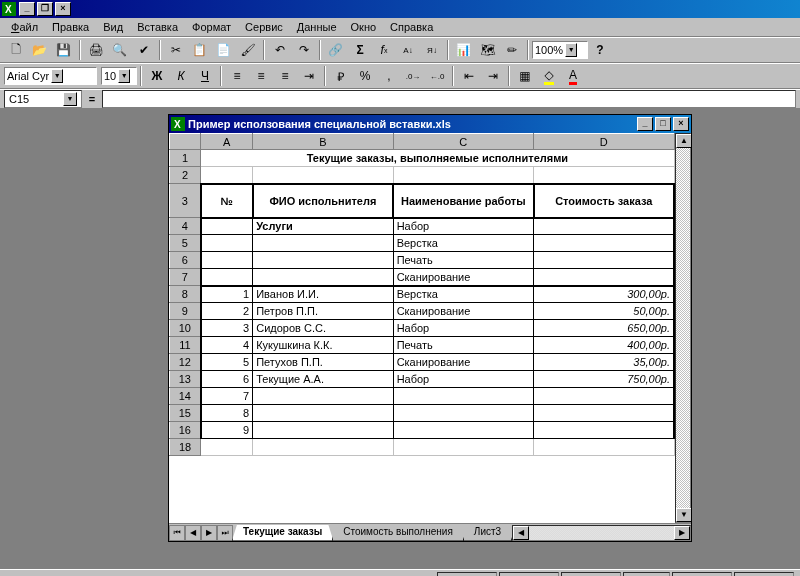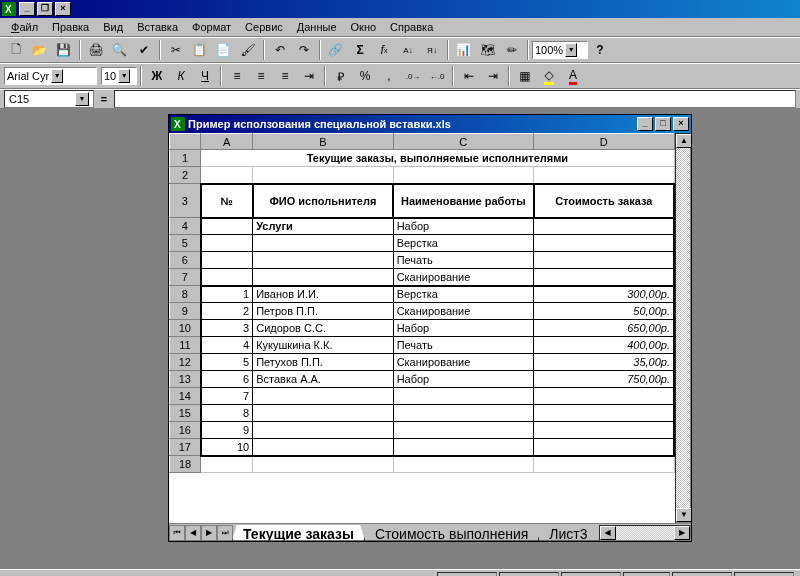--- a/index.html
+++ b/index.html
@@ -15,21 +15,21 @@
   .menubar .mitem { padding: 1px 7px; cursor: default; }
   .menubar .mitem u { text-decoration: underline; }
 
   .toolbar { height: 26px; background: #c0c0c0; display: flex; align-items: center; padding: 1px 4px; border-top: 1px solid #fff; border-bottom: 1px solid #808080; }
   .tbtn { width: 22px; height: 22px; border: 1px solid #c0c0c0; display: inline-flex; align-items: center; justify-content: center; margin: 0 1px; font-size: 12px; cursor: default; }
   .tsep { width: 1px; height: 20px; border-left: 1px solid #808080; border-right: 1px solid #fff; margin: 0 3px; }
   .tcombo { height: 18px; background: #fff; border: 1px solid #808080; border-right-color: #fff; border-bottom-color: #fff; display: inline-flex; align-items: center; padding: 0 2px; font-size: 11px; }
   .tcombo .dd { width: 12px; height: 14px; background: #c0c0c0; border: 1px solid #fff; border-right-color: #000; border-bottom-color: #000; margin-left: 2px; font-size: 7px; text-align: center; line-height: 12px; }
 
   .formula-bar { height: 20px; background: #c0c0c0; display: flex; align-items: center; padding: 2px 4px; border-top: 1px solid #fff; border-bottom: 1px solid #808080; }
-  .name-box { width: 90px; height: 18px; background: #fff; border: 1px inset #808080; display: flex; align-items: center; padding: 0 4px; font-size: 11px; }
+  .name-box { width: 78px; height: 18px; background: #fff; border: 1px inset #808080; display: flex; align-items: center; padding: 0 4px; font-size: 11px; }
   .name-box .dd { margin-left: auto; width: 14px; height: 14px; background: #c0c0c0; border: 1px solid #fff; border-right-color: #000; border-bottom-color: #000; font-size: 7px; text-align: center; line-height: 12px; }
   .formula-bar .eq { width: 20px; text-align: center; font-weight: bold; }
   .formula-input { flex: 1; height: 18px; background: #fff; border: 1px inset #808080; }
 
   .mdi-area { position: relative; background: #808080; height: 460px; }
 
   .child-window { position: absolute; left: 168px; top: 5px; width: 524px; height: 428px; background: #c0c0c0; border: 1px solid #000; display: flex; flex-direction: column; }
 
   .sheet-wrap { flex: 1; background: #fff; position: relative; overflow: hidden; display: flex; flex-direction: column; }
   .grid-scroll { flex: 1; overflow: hidden; position: relative; }
@@ -45,21 +45,21 @@
   .tbl-body { border: 1px solid #000 !important; }
   .tbl-lthick { border-left: 2px solid #000 !important; }
   .tbl-rthick { border-right: 2px solid #000 !important; font-style: italic; }
   .tbl-bthick { border-bottom: 2px solid #000 !important; }
   .ar { text-align: right; }
   .ab { font-weight: bold; text-align: left; }
 
   .sheet-tabs-row { height: 18px; background: #c0c0c0; display: flex; align-items: center; border-top: 1px solid #808080; }
   .tab-nav { display: flex; }
   .tab-nav-btn { width: 16px; height: 16px; border: 1px solid #808080; background: #c0c0c0; display: flex; align-items: center; justify-content: center; font-size: 8px; }
-  .sheet-tab { height: 16px; padding: 1px 10px; background: #c0c0c0; border: 1px solid #000; border-top: none; font-size: 14px; margin-left: -1px; clip-path: polygon(5px 0, calc(100% - 5px) 0, 100% 100%, 0 100%); }
+  .sheet-tab { height: 16px; padding: 1px 10px; background: #c0c0c0; border: 1px solid #000; border-top: none; font-size: 10px; margin-left: -1px; clip-path: polygon(5px 0, calc(100% - 5px) 0, 100% 100%, 0 100%); }
   .sheet-tab.active { background: #fff; font-weight: bold; }
   .hscroll { flex: 1; height: 16px; background: #dfdfdf; border: 1px inset #808080; display: flex; }
   .sb-btn { width: 16px; height: 14px; background: #c0c0c0; border: 1px solid #fff; border-right-color: #000; border-bottom-color: #000; font-size: 8px; text-align: center; line-height: 12px; }
   .sb-track { flex: 1; background: repeating-conic-gradient(#c0c0c0 0 25%, #fff 0 50%) 50%/2px 2px; }
   .vscroll { width: 16px; background: #dfdfdf; border: 1px inset #808080; display: flex; flex-direction: column; }
 
   .statusbar { height: 20px; background: #c0c0c0; border-top: 1px solid #fff; display: flex; align-items: center; padding: 2px 6px; font-size: 11px; }
   .status-cell { border: 1px inset #808080; padding: 1px 10px; margin-left: 2px; height: 16px; display: flex; align-items: center; }
   .status-cell.empty { width: 60px; }
 </style>
@@ -301,21 +301,21 @@
                 <tr>
                   <th class="rowhead">12</th>
                   <td class="cell tbl-body tbl-lthick ar">5</td>
                   <td class="cell tbl-body">Петухов П.П.</td>
                   <td class="cell tbl-body">Сканирование</td>
                   <td class="cell tbl-body tbl-rthick ar">35,00р.</td>
                 </tr>
                 <tr>
                   <th class="rowhead">13</th>
                   <td class="cell tbl-body tbl-lthick ar">6</td>
-                  <td class="cell tbl-body">Вставка А.А.</td>
+                  <td class="cell tbl-body">Текущие А.А.</td>
                   <td class="cell tbl-body">Набор</td>
                   <td class="cell tbl-body tbl-rthick ar">750,00р.</td>
                 </tr>
                 <tr>
                   <th class="rowhead">14</th>
                   <td class="cell tbl-body tbl-lthick ar">7</td>
                   <td class="cell tbl-body"></td>
                   <td class="cell tbl-body"></td>
                   <td class="cell tbl-body tbl-rthick ar"></td>
                 </tr>
@@ -325,27 +325,20 @@
                   <td class="cell tbl-body"></td>
                   <td class="cell tbl-body"></td>
                   <td class="cell tbl-body tbl-rthick ar"></td>
                 </tr>
                 <tr>
                   <th class="rowhead">16</th>
                   <td class="cell tbl-body tbl-lthick ar">9</td>
                   <td class="cell tbl-body"></td>
                   <td class="cell tbl-body"></td>
                   <td class="cell tbl-body tbl-rthick ar"></td>
-                </tr>
-                <tr>
-                  <th class="rowhead">17</th>
-                  <td class="cell tbl-body tbl-lthick ar tbl-bthick">10</td>
-                  <td class="cell tbl-body tbl-bthick"></td>
-                  <td class="cell tbl-body tbl-bthick"></td>
-                  <td class="cell tbl-body tbl-rthick ar tbl-bthick"></td>
                 </tr>
               </tbody>
 
             <tbody>
                 <tr>
                   <th class="rowhead">18</th>
               <td class="cell"></td>
                   <td class="cell"></td>
                   <td class="cell"></td>
                   <td class="cell"></td>

